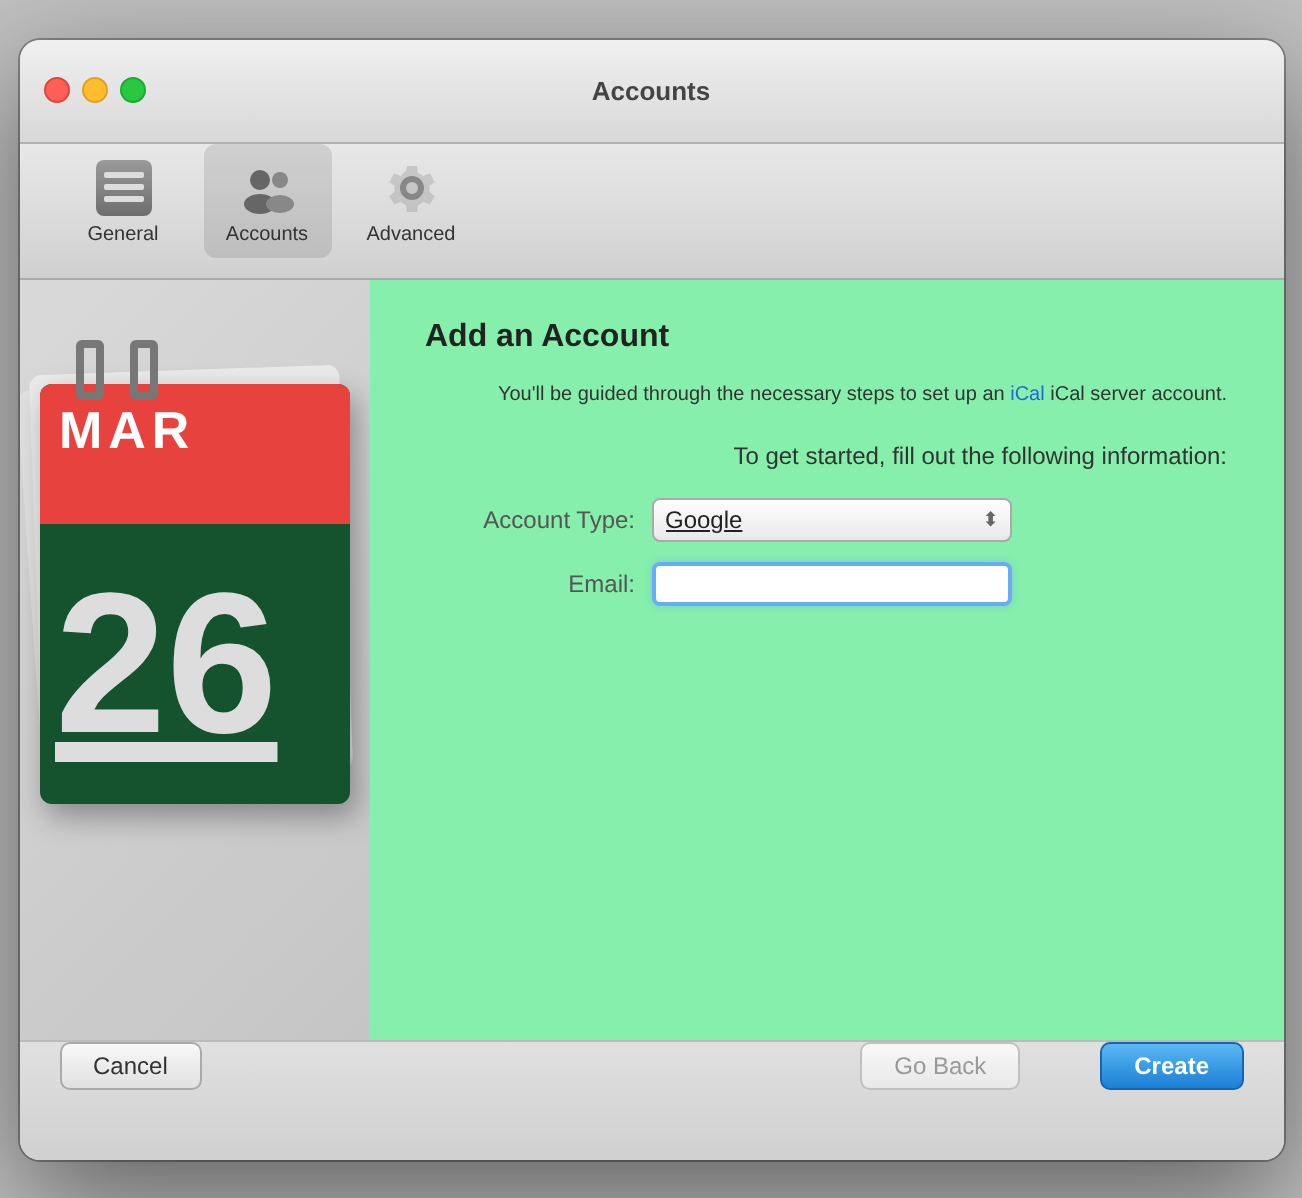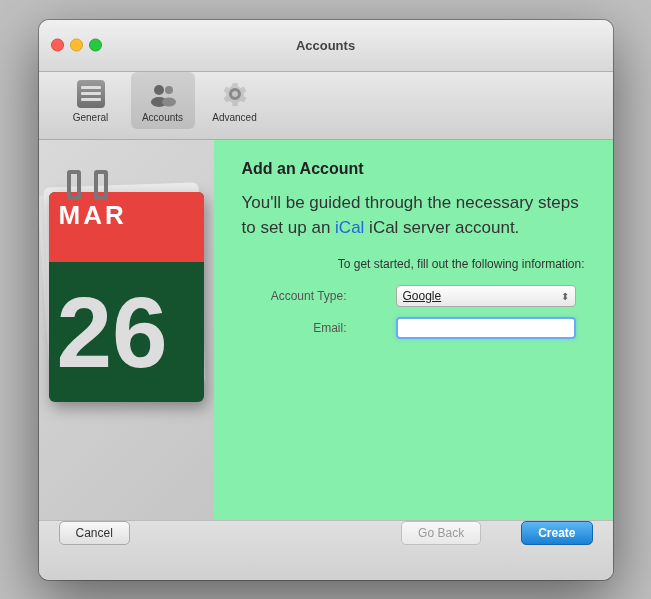--- a/index.html
+++ b/index.html
@@ -8,21 +8,21 @@
       width: 651px;
       height: 599px;
       background: #c0c0c0;
       display: flex;
       align-items: center;
       justify-content: center;
       font-family: -apple-system, 'Helvetica Neue', Helvetica, Arial, sans-serif;
     }
 
     .window {
-      width: 574px;
+      width: 632px;
       background: #ececec;
       border-radius: 10px;
       box-shadow: 0 20px 60px rgba(0,0,0,0.5), 0 0 0 1px rgba(0,0,0,0.3);
       overflow: hidden;
     }
 
     
     .title-bar {
       background: linear-gradient(to bottom, #f0f0f0 0%, #d8d8d8 100%);
       height: 52px;
@@ -152,39 +152,39 @@
     }
 
     .dialog-title {
       font-size: 16px;
       font-weight: bold;
       color: #222;
       margin-bottom: 12px;
     }
 
     .dialog-description {
-      font-size: 17px;
+      font-size: 10px;
       color: #333;
       line-height: 1.5;
       margin-bottom: 16px;
+      text-align: right;
     }
 
     .dialog-prompt {
       font-size: 12px;
       color: #333;
       margin-bottom: 14px;
       text-align: right;
     }
 
     
     .form-row {
       display: flex;
       align-items: center;
       margin-bottom: 10px;
-      gap: 41px;
     }
 
     .form-label {
       font-size: 12px;
       color: #555;
       text-align: right;
       width: 105px;
       margin-right: 8px;
       flex-shrink: 0;
     }
@@ -344,21 +344,21 @@
   <div class="content">
 
     <div class="left-panel">
       <div class="cal-bg"></div>
 
       <div style="position:absolute; top:52px; left:10px; width:155px; height:210px; background:#14532d; border-radius:6px; box-shadow: 3px 6px 15px rgba(0,0,0,0.35); overflow:hidden; z-index:3;">
         <div style="background:#e8423e; height:70px; position:relative; display:flex; align-items:flex-start; padding:8px 10px;">
           <span style="font-size:26px; font-weight:bold; color:white; letter-spacing:3px;">MAR</span>
         </div>
         <div style="position:relative; height:140px; display:flex; align-items:center; justify-content:flex-start; padding-left:8px;">
-          <span style="font-size:100px; font-weight:bold; color:#ddd; line-height:1;">26</span>
+          <span style="font-size:100px; font-weight:bold; color:#ddd; line-height:1;text-decoration:underline;">26</span>
         </div>
       </div>
 
       <div style="position:absolute; top:30px; left:28px; width:14px; height:30px; border:4px solid #777; border-radius:3px; z-index:5; background:transparent;"></div>
       <div style="position:absolute; top:30px; left:55px; width:14px; height:30px; border:4px solid #777; border-radius:3px; z-index:5; background:transparent;"></div>
 
       <div style="position:absolute; top:50px; left:5px; width:155px; height:200px; background:#e0e0e0; border-radius:6px; transform:rotate(-4deg); z-index:1;"></div>
       <div style="position:absolute; top:45px; left:8px; width:155px; height:200px; background:#ebebeb; border-radius:6px; transform:rotate(-2deg); z-index:2;"></div>
     </div>
 

